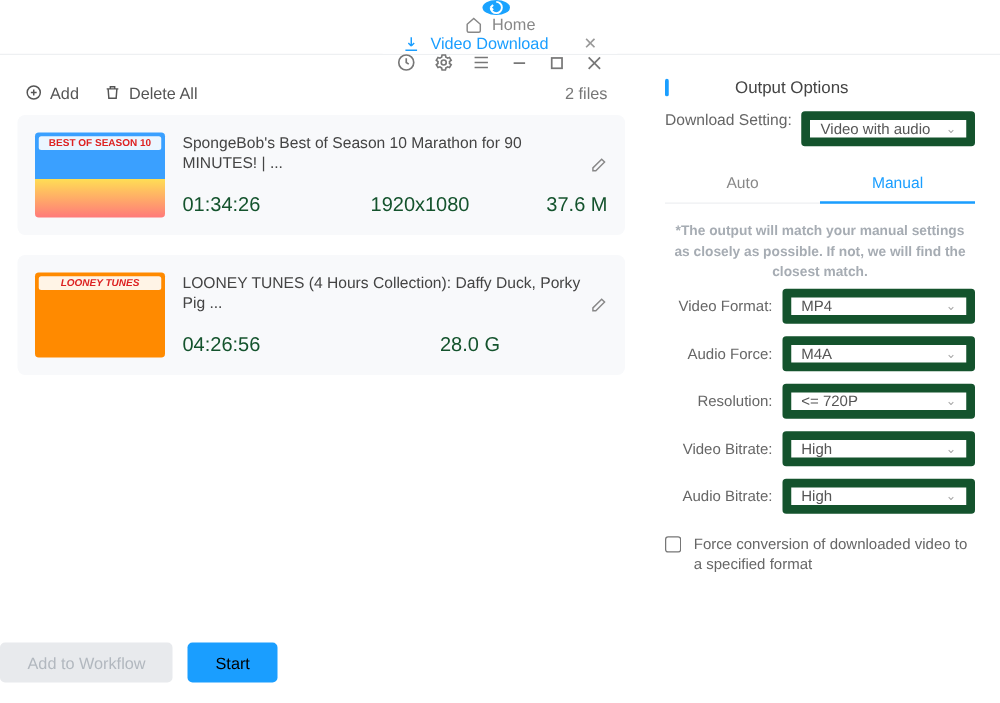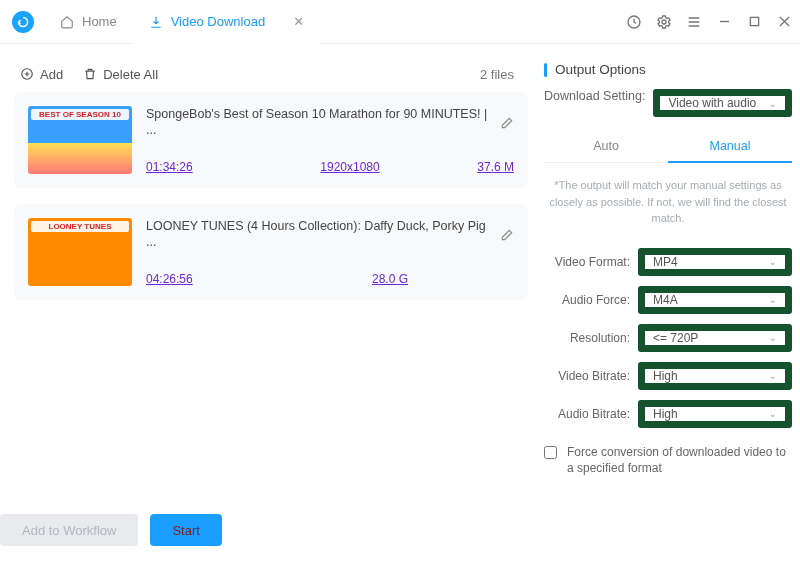--- a/index.html
+++ b/index.html
@@ -1,79 +1,79 @@
 <!DOCTYPE html>
 <html><head>
 <meta charset="utf-8">
 <style>
 * { box-sizing: border-box; margin: 0; padding: 0; font-family: -apple-system, BlinkMacSystemFont, "Segoe UI", Arial, sans-serif; }
 body { background: #fff; width: 800px; height: 562px; overflow: hidden; font-size: 13px; color: #555; }
 
-.titlebar { height: 44px; display: flex; align-items: center; padding: 0 8px; border-bottom: 1px solid #eef0f2; }
+.titlebar { height: 44px; display: flex; align-items: center; padding: 0 8px; border-bottom: 1px solid #eef0f2; flex-direction: column; }
 .logo { width: 22px; height: 22px; border-radius: 50%; background: #1aa3ff; margin: 0 10px 0 4px; display: flex; align-items: center; justify-content: center; }
 .logo svg { width: 12px; height: 12px; }
 .tab { display: flex; align-items: center; gap: 8px; height: 44px; padding: 0 16px; color: #888; cursor: pointer; position: relative; }
 .tab.active { color: #1a9eff; }
 .tab.active::after { content:""; position:absolute; left:0; right:0; bottom:-1px; height:2px; background:#fff; }
 .tab svg { width: 14px; height: 14px; }
 .tab-close { margin-left: 20px; color: #999; }
 .spacer { flex: 1; }
 .tools { display: flex; align-items: center; gap: 14px; color: #777; }
 .tools .ic { width: 16px; height: 16px; display:flex; align-items:center; justify-content:center; cursor:pointer; }
 .tools .win-ic { width: 11px; height: 11px; }
 
-.body { display: flex; height: 460px; padding: 12px 8px 0 14px; gap: 16px; }
+.body { display: flex; height: 460px; padding: 12px 20px 0 14px; gap: 32px; }
 .left { flex: 1; display: flex; flex-direction: column; }
 .right { width: 248px; display: flex; flex-direction: column; }
 
 .list-head { display: flex; align-items: center; height: 36px; padding: 0 6px; }
 .act { display: flex; align-items: center; gap: 6px; margin-right: 20px; color: #555; cursor:pointer; }
 .act svg { width: 14px; height: 14px; }
 .files-count { margin-left: auto; color: #777; padding-right: 8px; }
 
 .card { background: #f8f9fb; border-radius: 6px; padding: 14px; display: flex; gap: 14px; margin-bottom: 16px; }
 .thumb { width: 104px; height: 68px; border-radius: 3px; background: #ffcc33; display:flex; align-items:center; justify-content:center; font-size:9px; font-weight:bold; color:#fff; text-align:center; overflow:hidden; position:relative; }
 .thumb.sb { background: linear-gradient(180deg,#3aa0ff 0%,#3aa0ff 55%,#ffdd55 55%,#ff7a7a 100%); }
-.thumb.lt { background: #ff8a00; }
+.thumb.lt { background: #ff8a00; font-style: italic; }
 .thumb .badge { position:absolute; top:3px; left:3px; right:3px; font-size:8px; background:rgba(255,255,255,.9); color:#d22; padding:1px 2px; border-radius:2px; }
 .card-body { flex:1; display:flex; flex-direction:column; }
-.title-row { display:flex; align-items:center; gap:6px; }
+.title-row { display:flex; align-items:flex-end; gap:6px; }
 .vtitle { color:#444; font-size:12.5px; line-height:1.3; }
 .edit-ic { width:14px; height:14px; color:#888; flex-shrink:0; cursor:pointer; margin-top:1px; }
-.meta { margin-top:auto; display:flex; color:#6d28d9; font-size:12px;text-decoration:underline; }
+.meta { margin-top:auto; display:flex; color:#14532d; font-size:16px; }
 .meta span:nth-child(1){ width:120px; }
 .meta span:nth-child(2){ flex:1; text-align:center; }
 .meta span:nth-child(3){ width:80px; text-align:right; }
 
 .opt-head { display:flex; align-items:center; gap:8px; margin:6px 0 12px 0; }
 .opt-head .bar { width:3px; height:14px; background:#1a9eff; border-radius:2px; }
-.opt-head span { color:#444; font-size:13.5px; }
+.opt-head span { color:#444; font-size:13.5px;margin-left:45px; }
 .row { display:flex; align-items:flex-start; gap:8px; margin-bottom:14px; }
 .row label { color:#666; font-size:12.5px; }
 .sel { flex:1; height:28px; border:7px solid #14532d; border-radius:3px; background:#fff; display:flex; align-items:center; padding:0 8px; color:#555; font-size:12px; cursor:pointer; justify-content:space-between; }
 .sel .chev { color:#aaa; font-size:10px; }
 
 .tabs { display:flex; border-bottom:1px solid #eef0f2; margin-bottom:14px; }
 .tabs .t { flex:1; text-align:center; padding:8px 0; color:#888; cursor:pointer; font-size:12.5px; }
 .tabs .t.active { color:#1a9eff; border-bottom:2px solid #1a9eff; margin-bottom:-1px; }
 
-.note { color:#a6acb3; font-size:11px; text-align:center; line-height:1.5; margin-bottom:21px; padding:0 4px; }
+.note { color:#a6acb3; font-size:11px; text-align:center; line-height:1.5; margin-bottom:4px; padding:0 4px;font-weight:bold; }
 
 .frow { display:flex; align-items:center; margin-bottom:10px; gap:8px; }
 .frow label { width:86px; text-align:right; color:#666; font-size:12px; }
 .frow .sel { flex:1; }
 
 .chk-row { display:flex; gap:10px; align-items:flex-start; margin-top:6px; }
 .chk-row input { margin-top:2px; }
 .chk-row span { color:#666; font-size:12px; line-height:1.4; }
 
 .footer { display:flex; justify-content:flex-start; gap:12px; padding:10px 18px 0 0; }
 .btn { height:32px; padding:0 22px; border:none; border-radius:4px; font-size:13px; cursor:pointer; }
 .btn.ghost { background:#e8eaed; color:#b2b8bf; }
-.btn.primary { background:#1a9eff; color:#7f1d1d; }
+.btn.primary { background:#1a9eff; color:#000000; }
 </style>
 </head>
 <body>
 
 <div class="titlebar">
   <div class="logo">
     <svg viewBox="0 0 24 24" fill="none" stroke="#fff" stroke-width="3">
         <path d="M3 12a9 9 0 1 0 9-9"></path>
         <path d="M3 12l4-4M3 12l4 4"></path>
       </svg>

